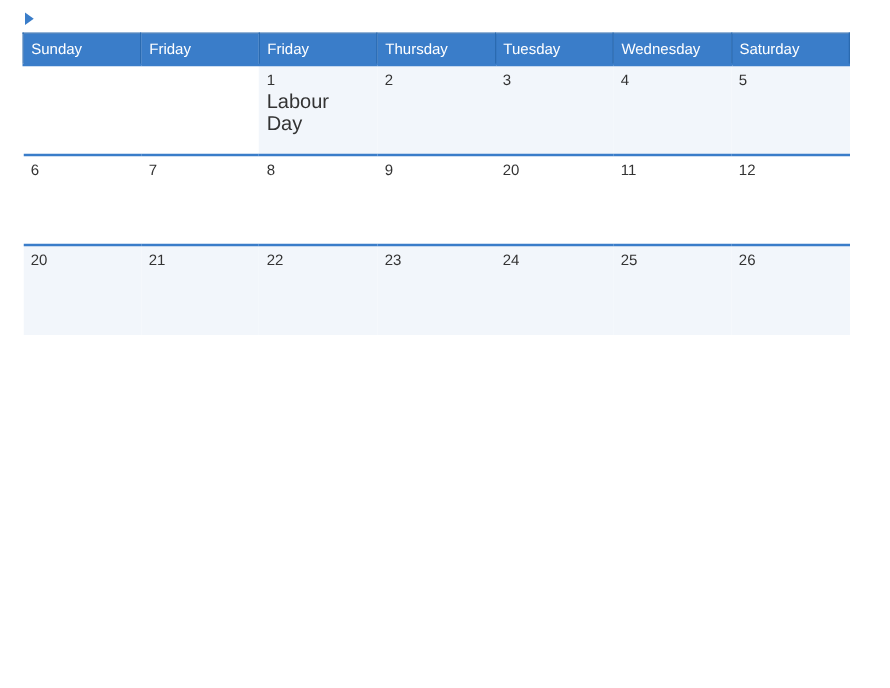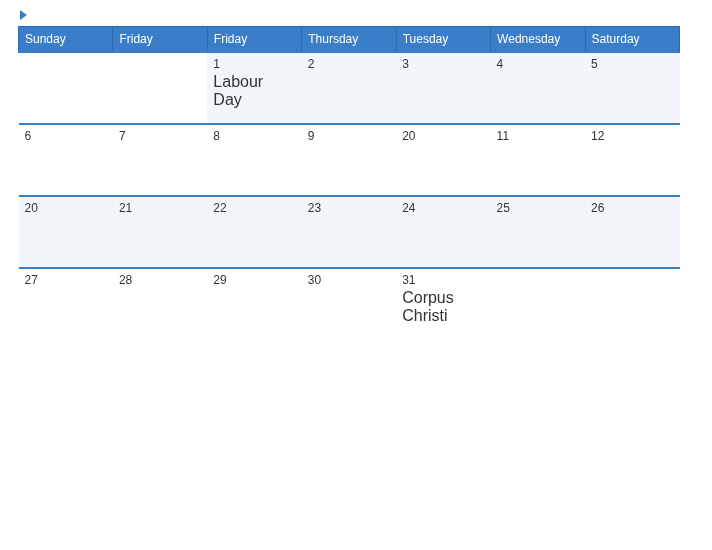--- a/index.html
+++ b/index.html
@@ -199,35 +199,15 @@
           <td>
             <span class="day-num">24</span>
           </td>
           <td>
             <span class="day-num">25</span>
           </td>
           <td>
             <span class="day-num">26</span>
           </td>
         </tr>
-        <tr>
-          <td>
-            <span class="day-num">27</span>
-          </td>
-          <td>
-            <span class="day-num">28</span>
-          </td>
-          <td>
-            <span class="day-num">29</span>
-          </td>
-          <td>
-            <span class="day-num">30</span>
-          </td>
-          <td>
-            <span class="day-num">31</span>
-            <span class="holiday">Corpus Christi</span>
-          </td>
-          <td class="empty-cell"></td>
-          <td class="empty-cell"></td>
-        </tr>
       </tbody>
   </table>
 </div>
 
 </body></html>

